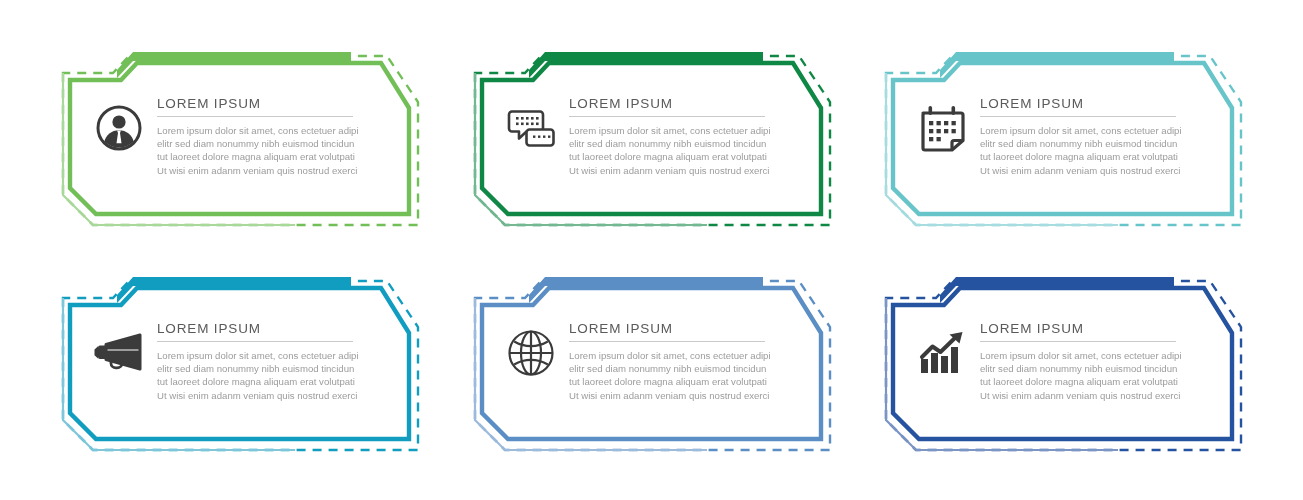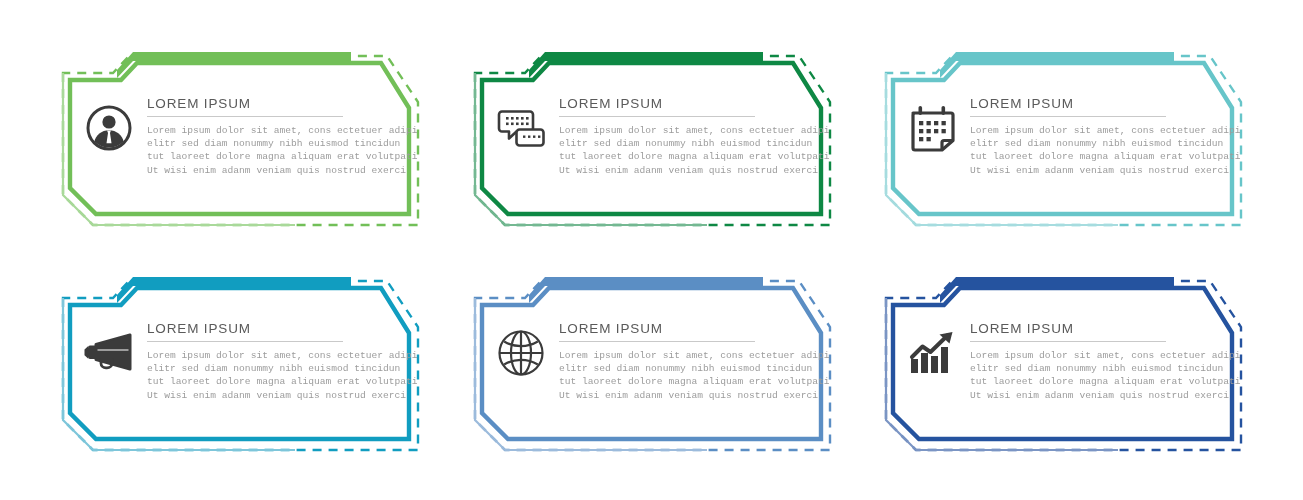--- a/index.html
+++ b/index.html
@@ -31,21 +31,21 @@
     position: absolute;
     left: 0;
     top: 0;
     width: 360px;
     height: 175px;
     overflow: visible;
   }
 
   .card-body {
     position: absolute;
-    left: 18px;
+    left: 28px;
     top: 38px;
     width: 312px;
     height: 112px;
     display: flex;
     flex-direction: row;
     align-items: flex-start;
   }
 
   .icon-wrap {
     width: 56px;
@@ -82,21 +82,21 @@
     background: #c9c9c9;
     margin: 0 0 7px 0;
   }
 
   .card-desc {
     font-size: 9.6px;
     line-height: 13.2px;
     color: #9c9c9c;
     margin: 0;
   }
-  .card-desc span { display: block; white-space: nowrap; font-family: Liberation Mono, monospace; }
+  .card-desc span { display: block; white-space: nowrap; }
 </style>
 </head>
 <body>
 
 <div id="board">
     <div class="card" style="left: 63px; top: 56px;">
   <svg class="card-svg" viewBox="0 0 360 175" width="360" height="175">
     <path d="M 0,17 L 0,139 L 30,169 L 355,169 L 355,46 L 324,0 L 66,0 L 50,17 Z" fill="none" stroke="#72bf58" stroke-width="2.4" stroke-dasharray="9 7" stroke-linejoin="miter"></path>
     <path d="M 0,17 L 0,139 L 30,169 L 232,169" fill="none" stroke="#a9d99a" stroke-width="2.2" stroke-linejoin="miter"></path>
     <path d="M 7,24 L 7,132 L 33,158 L 346,158 L 346,52 L 318,7 L 74,7 L 58,24 Z" fill="#ffffff" stroke="#72bf58" stroke-width="4.4" stroke-linejoin="miter"></path>

